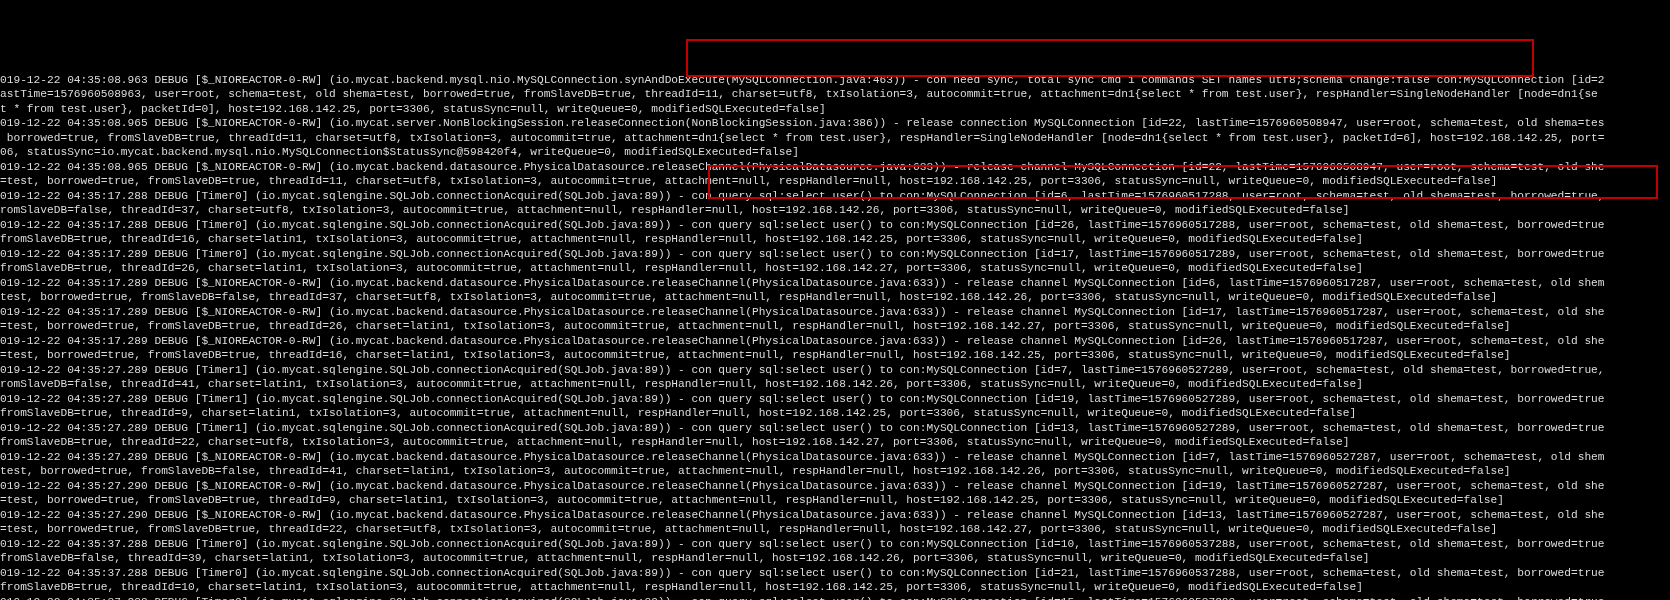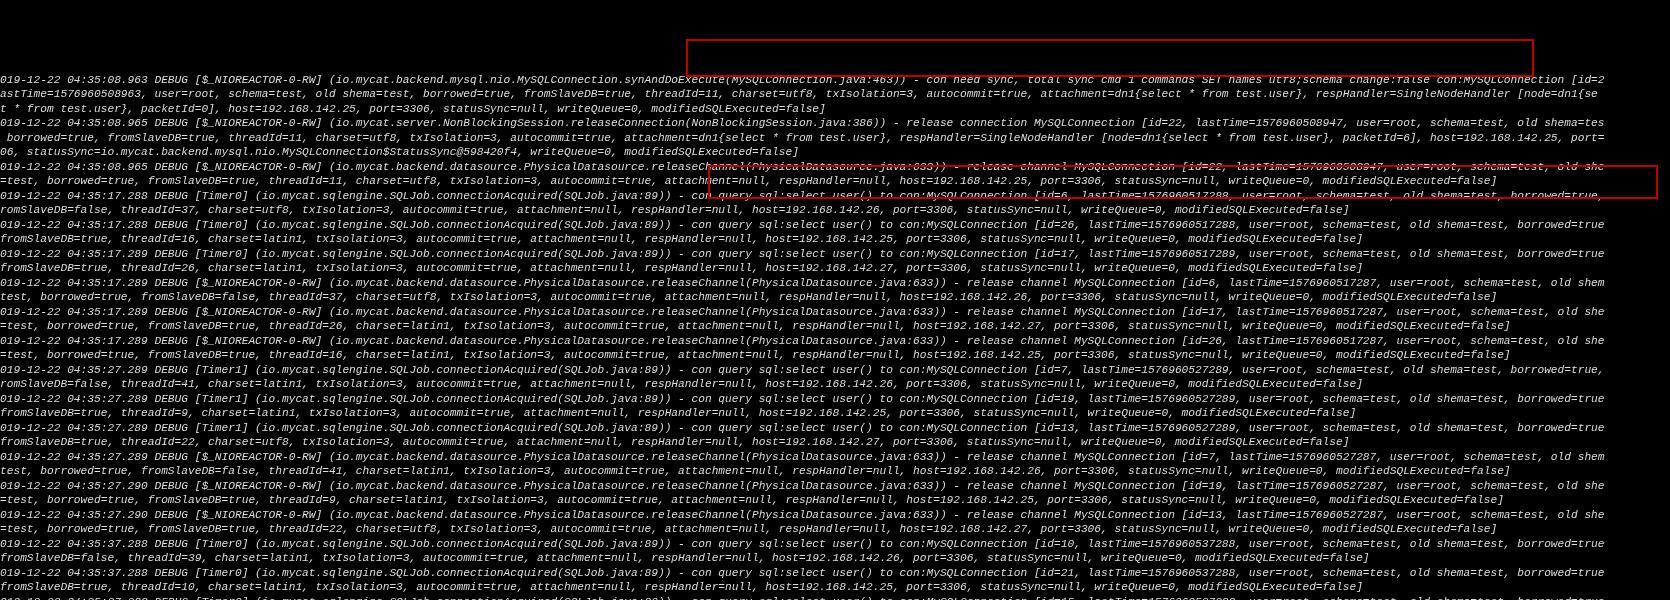--- a/index.html
+++ b/index.html
@@ -15,21 +15,20 @@
     overflow: hidden;
     white-space: pre;
   }
   .log {
     position: relative;
     width: 1670px;
     height: 600px;
   }
   .line {
     white-space: pre;
-    font-style: italic;
   }
   .box {
     position: absolute;
     border: 2px solid #c30000;
     pointer-events: none;
   }
   .box1 {
     left: 686px;
     top: 39px;
     width: 844px;

